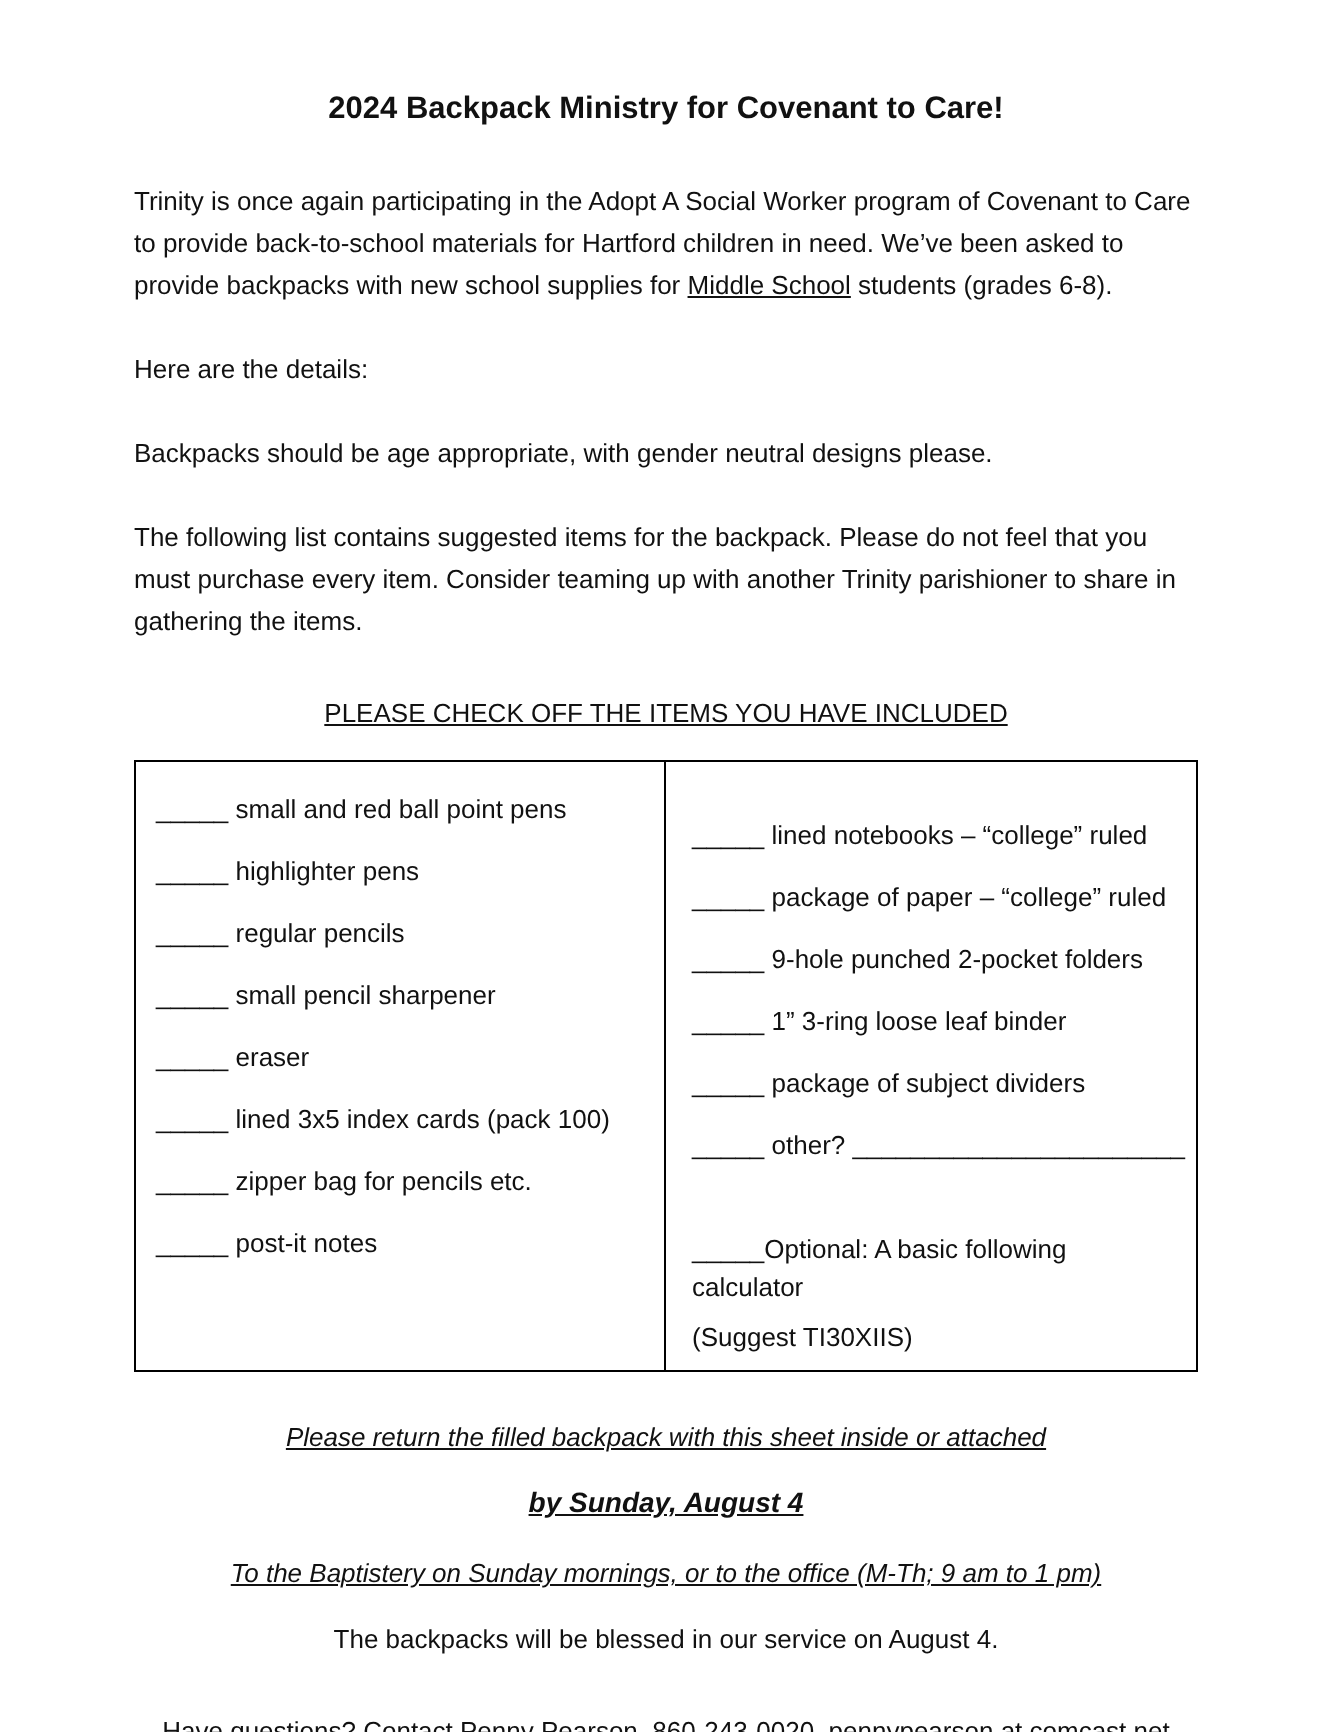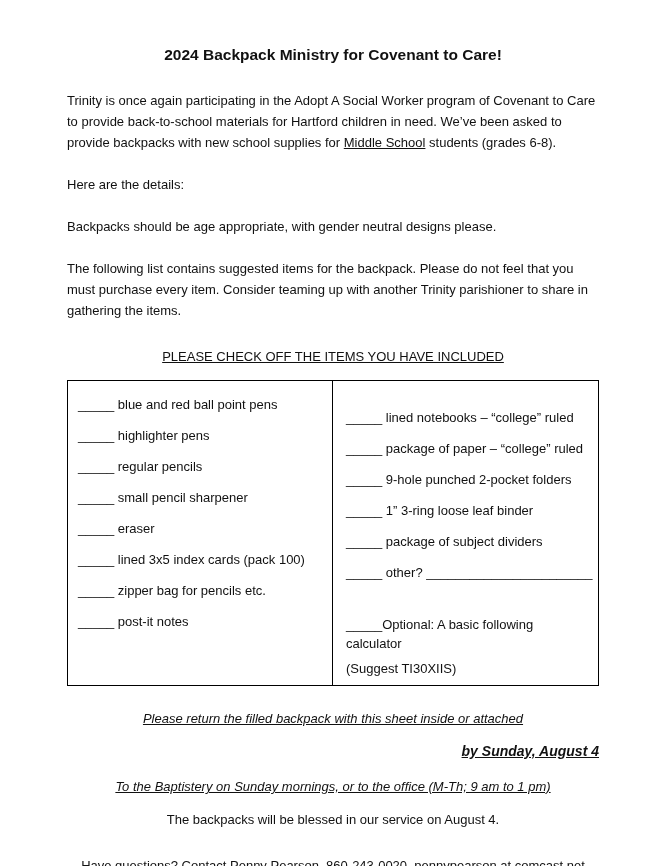--- a/index.html
+++ b/index.html
@@ -79,21 +79,20 @@
   }
   .f-return {
     margin-top: 25px;
     font-style: italic;
   }
   .f-deadline {
     margin-top: 16px;
     font-size: 14px;
     font-weight: bold;
     font-style: italic;
-    text-align: right;
   }
   .f-dropoff {
     margin-top: 20px;
     font-style: italic;
   }
   .f-blessing {
     margin-top: 17px;
   }
   .f-contact {
     margin-top: 30px;
@@ -112,21 +111,21 @@
 
   <p class="body-text">Backpacks should be age appropriate, with gender neutral designs please.</p>
 
   <p class="body-text">The following list contains suggested items for the backpack. Please do not feel that you must purchase every item. Consider teaming up with another Trinity parishioner to share in gathering the items.</p>
 
   <p class="check-header"><span class="u">PLEASE CHECK OFF THE ITEMS YOU HAVE INCLUDED</span></p>
 
   <div class="box">
 
     <div class="col col-left">
-      <div class="item">_____  blue and red ball point pens</div>
+      <div class="item">_____  small and red ball point pens</div>
       <div class="item">_____ highlighter pens</div>
       <div class="item">_____ regular pencils</div>
       <div class="item">_____ small pencil sharpener</div>
       <div class="item">_____ eraser</div>
       <div class="item">_____ lined 3x5 index cards (pack 100)</div>
       <div class="item">_____ zipper bag for pencils etc.</div>
       <div class="item">_____ post-it notes</div>
     </div>
 
     <div class="col col-right">

